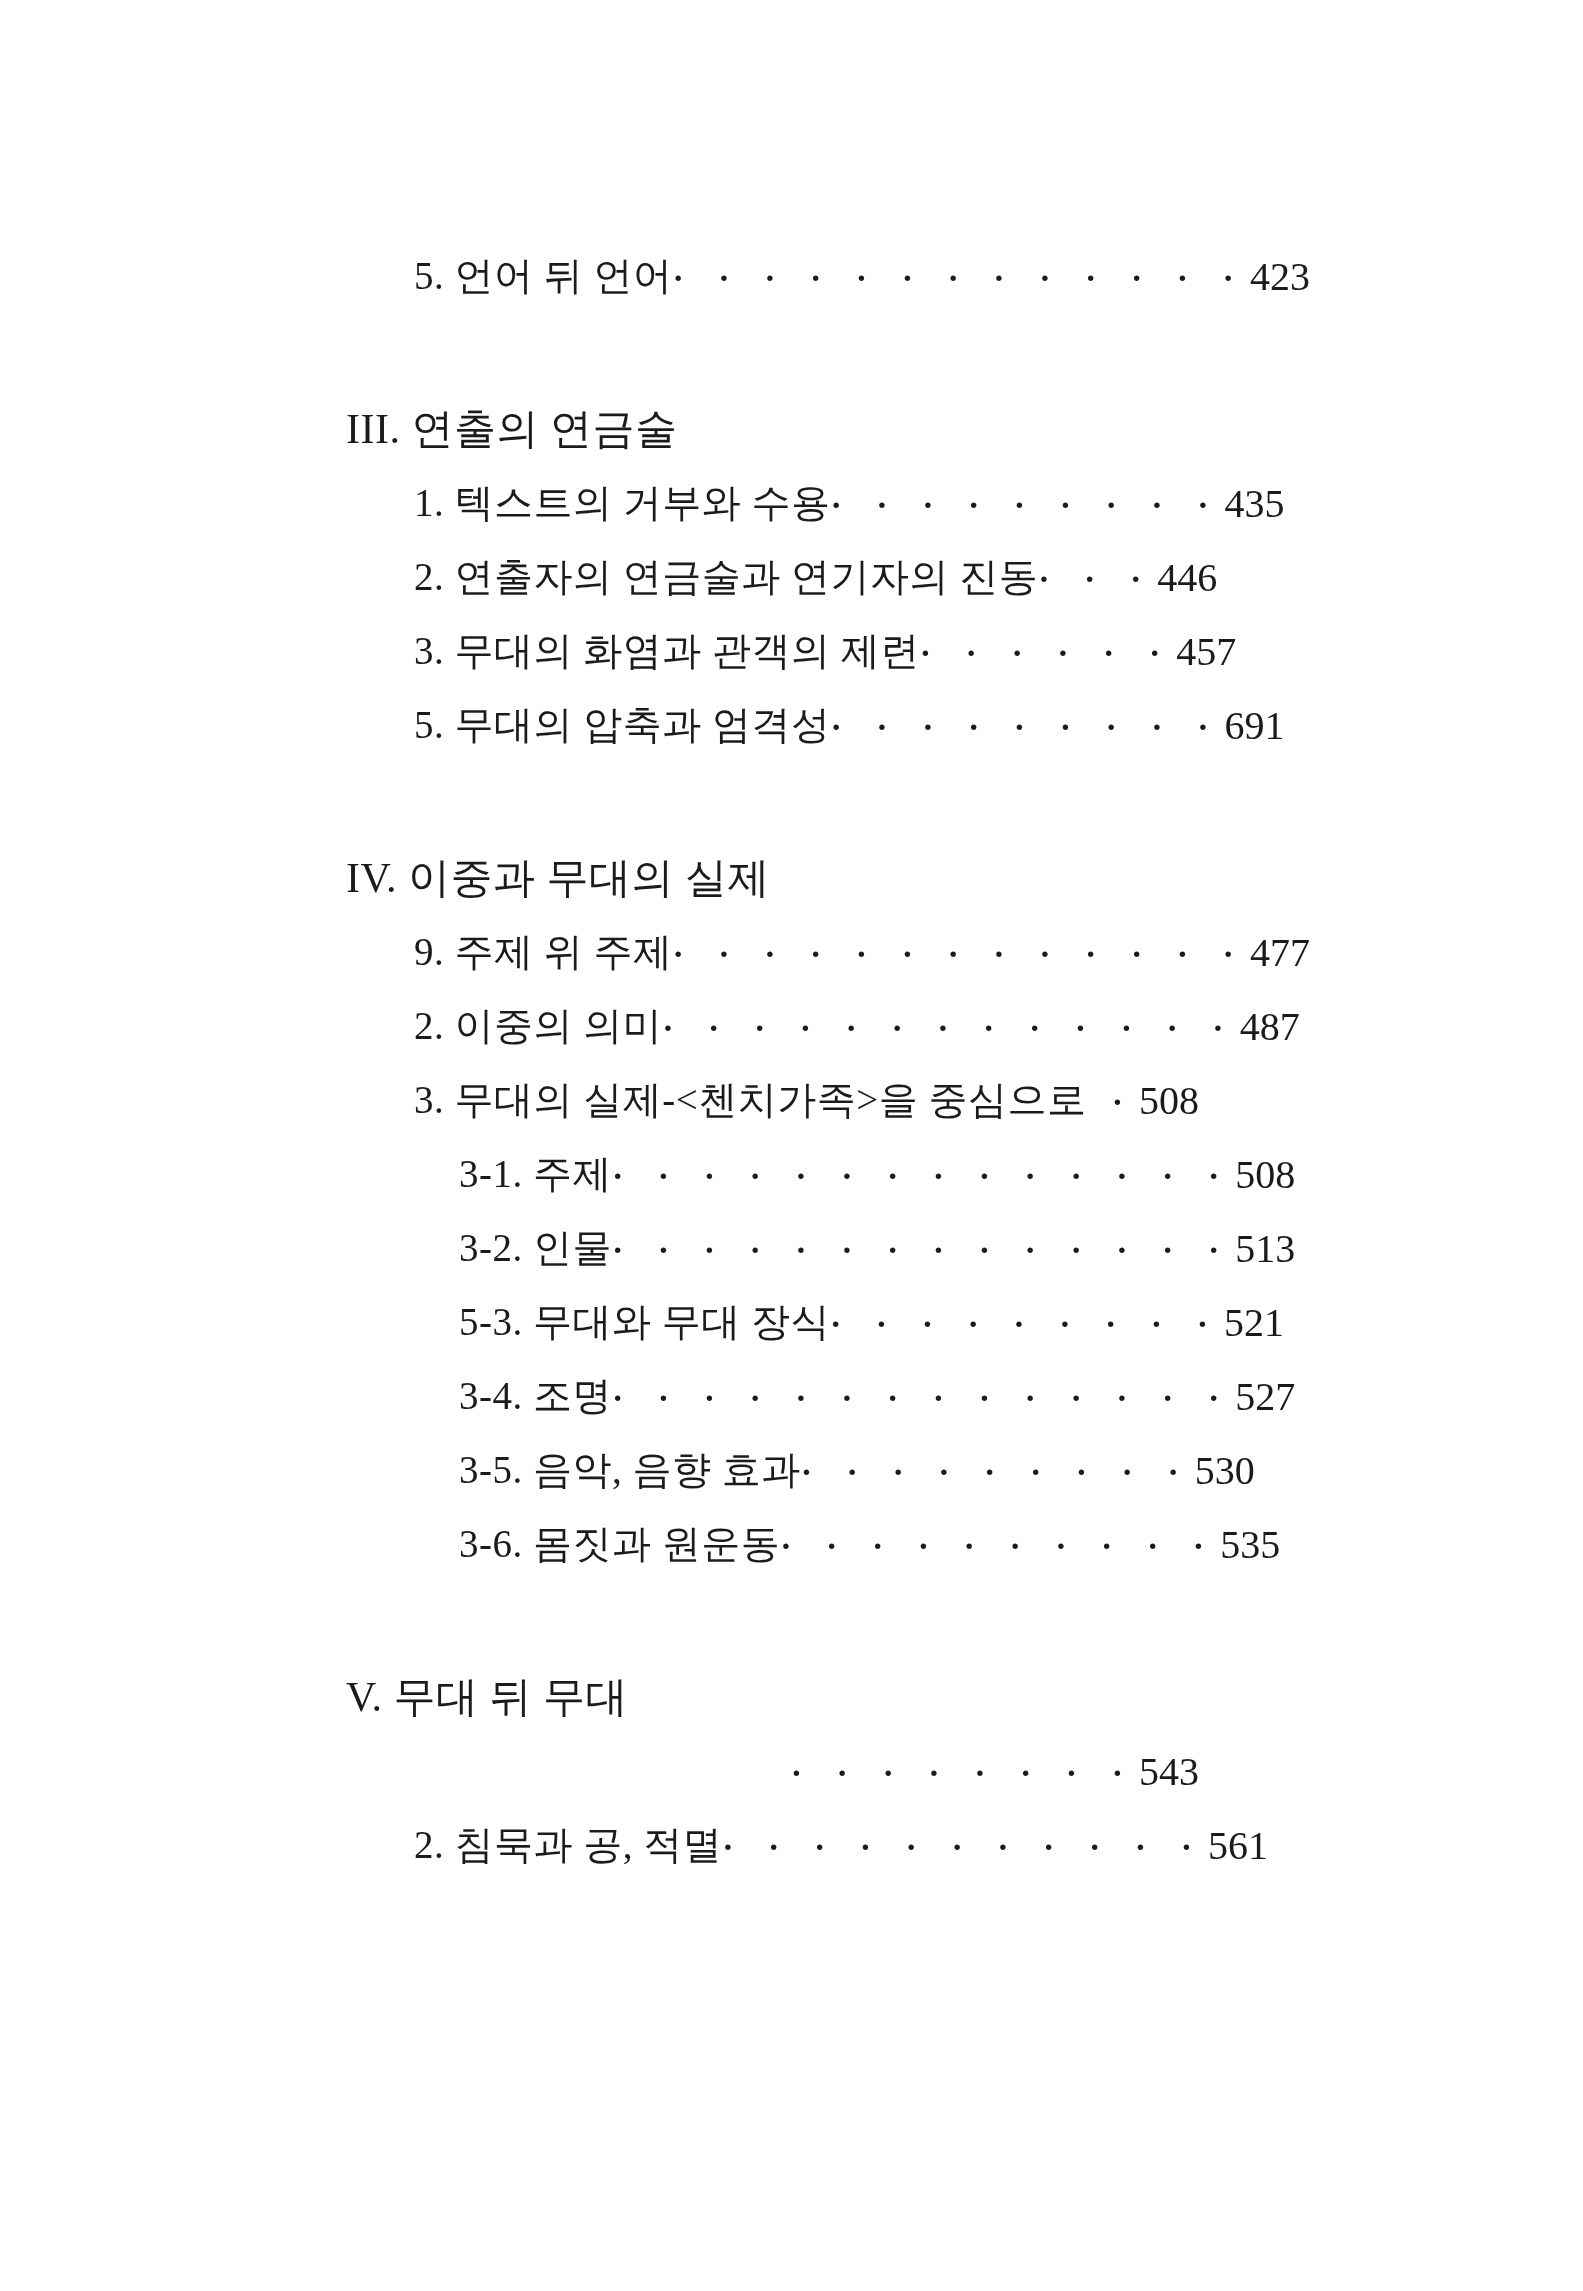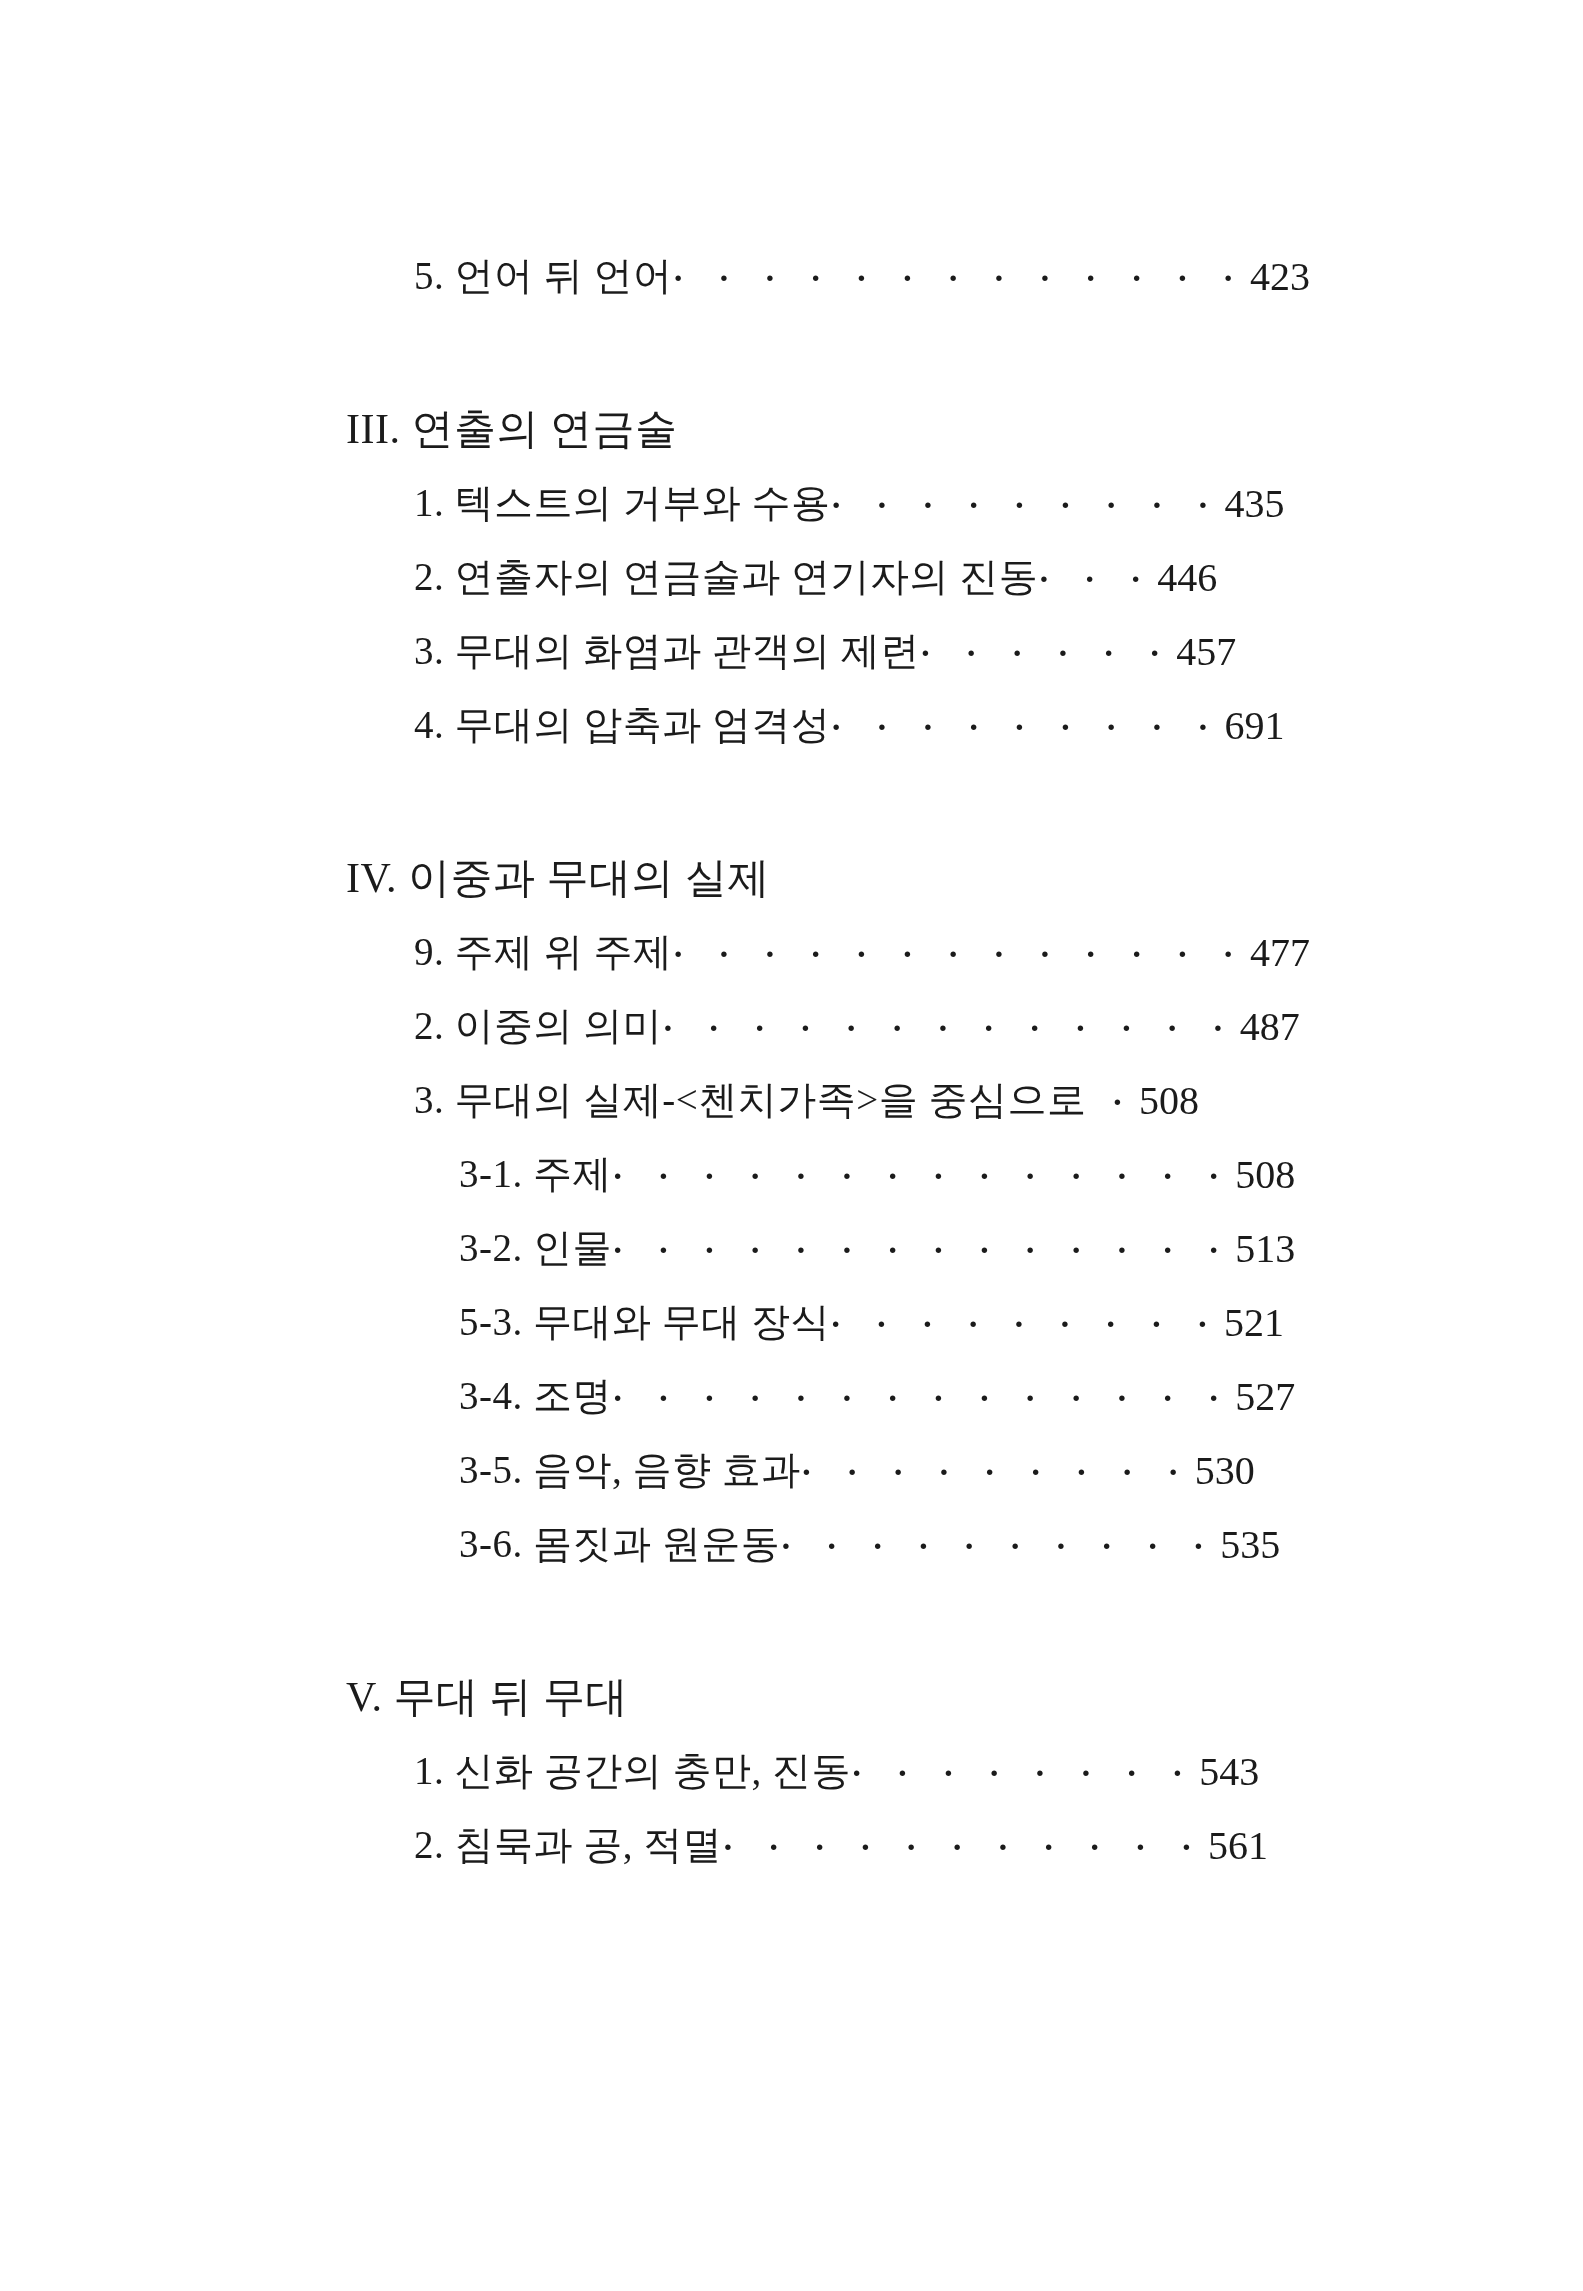--- a/index.html
+++ b/index.html
@@ -80,21 +80,21 @@
       <span class="toc-label">2. 연출자의 연금술과 연기자의 진동</span>
       <span class="toc-dots">· · ·</span>
       <span class="toc-pagenum">446</span>
     </div>
     <div class="toc-row lvl1">
       <span class="toc-label">3. 무대의 화염과 관객의 제련</span>
       <span class="toc-dots">· · · · · ·</span>
       <span class="toc-pagenum">457</span>
     </div>
     <div class="toc-row lvl1">
-      <span class="toc-label">4. 무대의 압축과 엄격성</span>
+      <span class="toc-label">5. 무대의 압축과 엄격성</span>
       <span class="toc-dots">· · · · · · · · ·</span>
       <span class="toc-pagenum">691</span>
     </div>
     <div class="toc-heading">IV. 이중과 무대의 실제</div>
     <div class="toc-row lvl1">
       <span class="toc-label">9. 주제 위 주제</span>
       <span class="toc-dots">· · · · · · · · · · · · ·</span>
       <span class="toc-pagenum">477</span>
     </div>
     <div class="toc-row lvl1">
@@ -132,21 +132,20 @@
       <span class="toc-dots">· · · · · · · · ·</span>
       <span class="toc-pagenum">530</span>
     </div>
     <div class="toc-row lvl2">
       <span class="toc-label">3-6. 몸짓과 원운동</span>
       <span class="toc-dots">· · · · · · · · · ·</span>
       <span class="toc-pagenum">535</span>
     </div>
     <div class="toc-heading">V. 무대 뒤 무대</div>
     <div class="toc-row lvl1">
-      <span class="toc-label">1. 신화 공간의 충만, 진동</span>
       <span class="toc-dots">· · · · · · · ·</span>
       <span class="toc-pagenum">543</span>
     </div>
     <div class="toc-row lvl1">
       <span class="toc-label">2. 침묵과 공, 적멸</span>
       <span class="toc-dots">· · · · · · · · · · ·</span>
       <span class="toc-pagenum">561</span>
     </div>
   </div>
 

